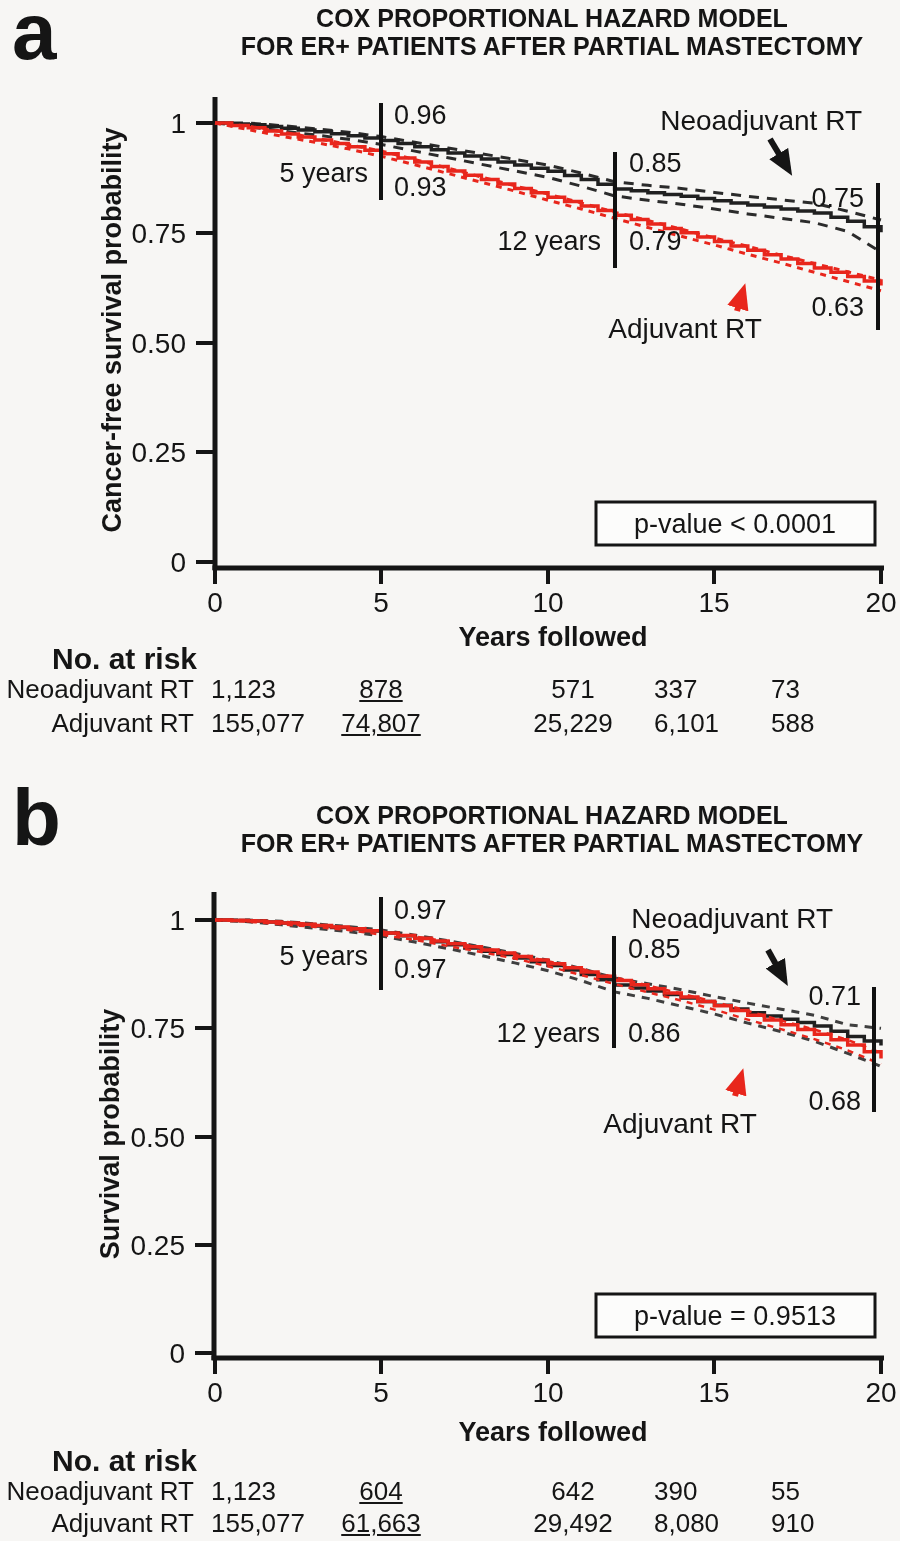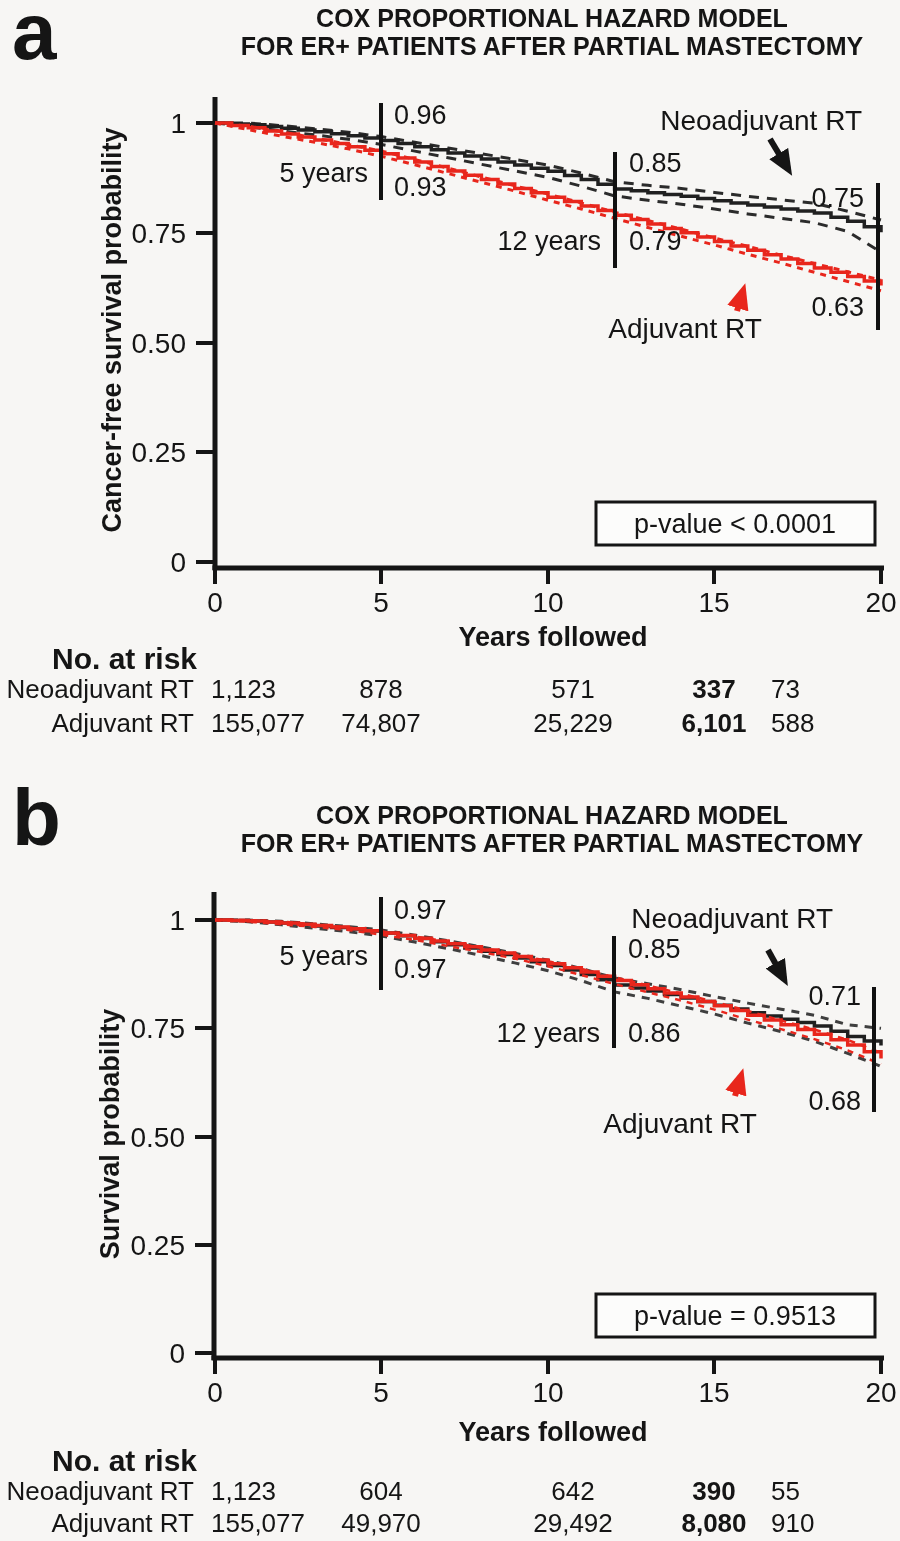--- a/index.html
+++ b/index.html
@@ -21,23 +21,23 @@
   .red{fill:#e8261c;}
   .xlab{font-size:27px;font-weight:bold;}
   .pbox{fill:#fcfcfb;stroke:#151515;stroke-width:3;}
   .ptext{font-size:27px;}
   .arrow-b{stroke:#151515;stroke-width:6;}
   .arrow-r{stroke:#e8261c;stroke-width:6;}
   .rt-head{position:absolute;left:52px;font-size:30px;font-weight:bold;}
   .rt-row{position:absolute;left:0;width:900px;height:30px;font-size:26px;}
   .rt-label{position:absolute;left:0;width:194px;text-align:right;}
   .c1{position:absolute;left:211px;width:140px;text-align:left;}
-  .c2{position:absolute;left:321px;width:120px;text-align:center;}
+  .c2{position:absolute;left:321px;width:120px;text-align:center;text-decoration:underline;}
   .c3{position:absolute;left:513px;width:120px;text-align:center;}
-  .c4{position:absolute;left:654px;width:120px;text-align:center;font-weight:bold;}
+  .c4{position:absolute;left:654px;width:120px;}
   .c5{position:absolute;left:771px;width:110px;text-align:left;}
 </style>
 </head>
 <body>
 
 <div id="page">
 
   <div class="panel-letter" style="top:-8px;">a</div>
   <div class="panel-letter" style="top:778px;">b</div>
 
@@ -209,19 +209,19 @@
     <div class="rt-label">Neoadjuvant RT</div>
     <div class="c1">1,123</div>
     <div class="c2">604</div>
     <div class="c3">642</div>
     <div class="c4">390</div>
     <div class="c5">55</div>
   </div>
   <div class="rt-row" style="top:1508px;">
     <div class="rt-label">Adjuvant RT</div>
     <div class="c1">155,077</div>
-    <div class="c2">49,970</div>
+    <div class="c2">61,663</div>
     <div class="c3">29,492</div>
     <div class="c4">8,080</div>
     <div class="c5">910</div>
   </div>
 
 </div>
 
 </body></html>

